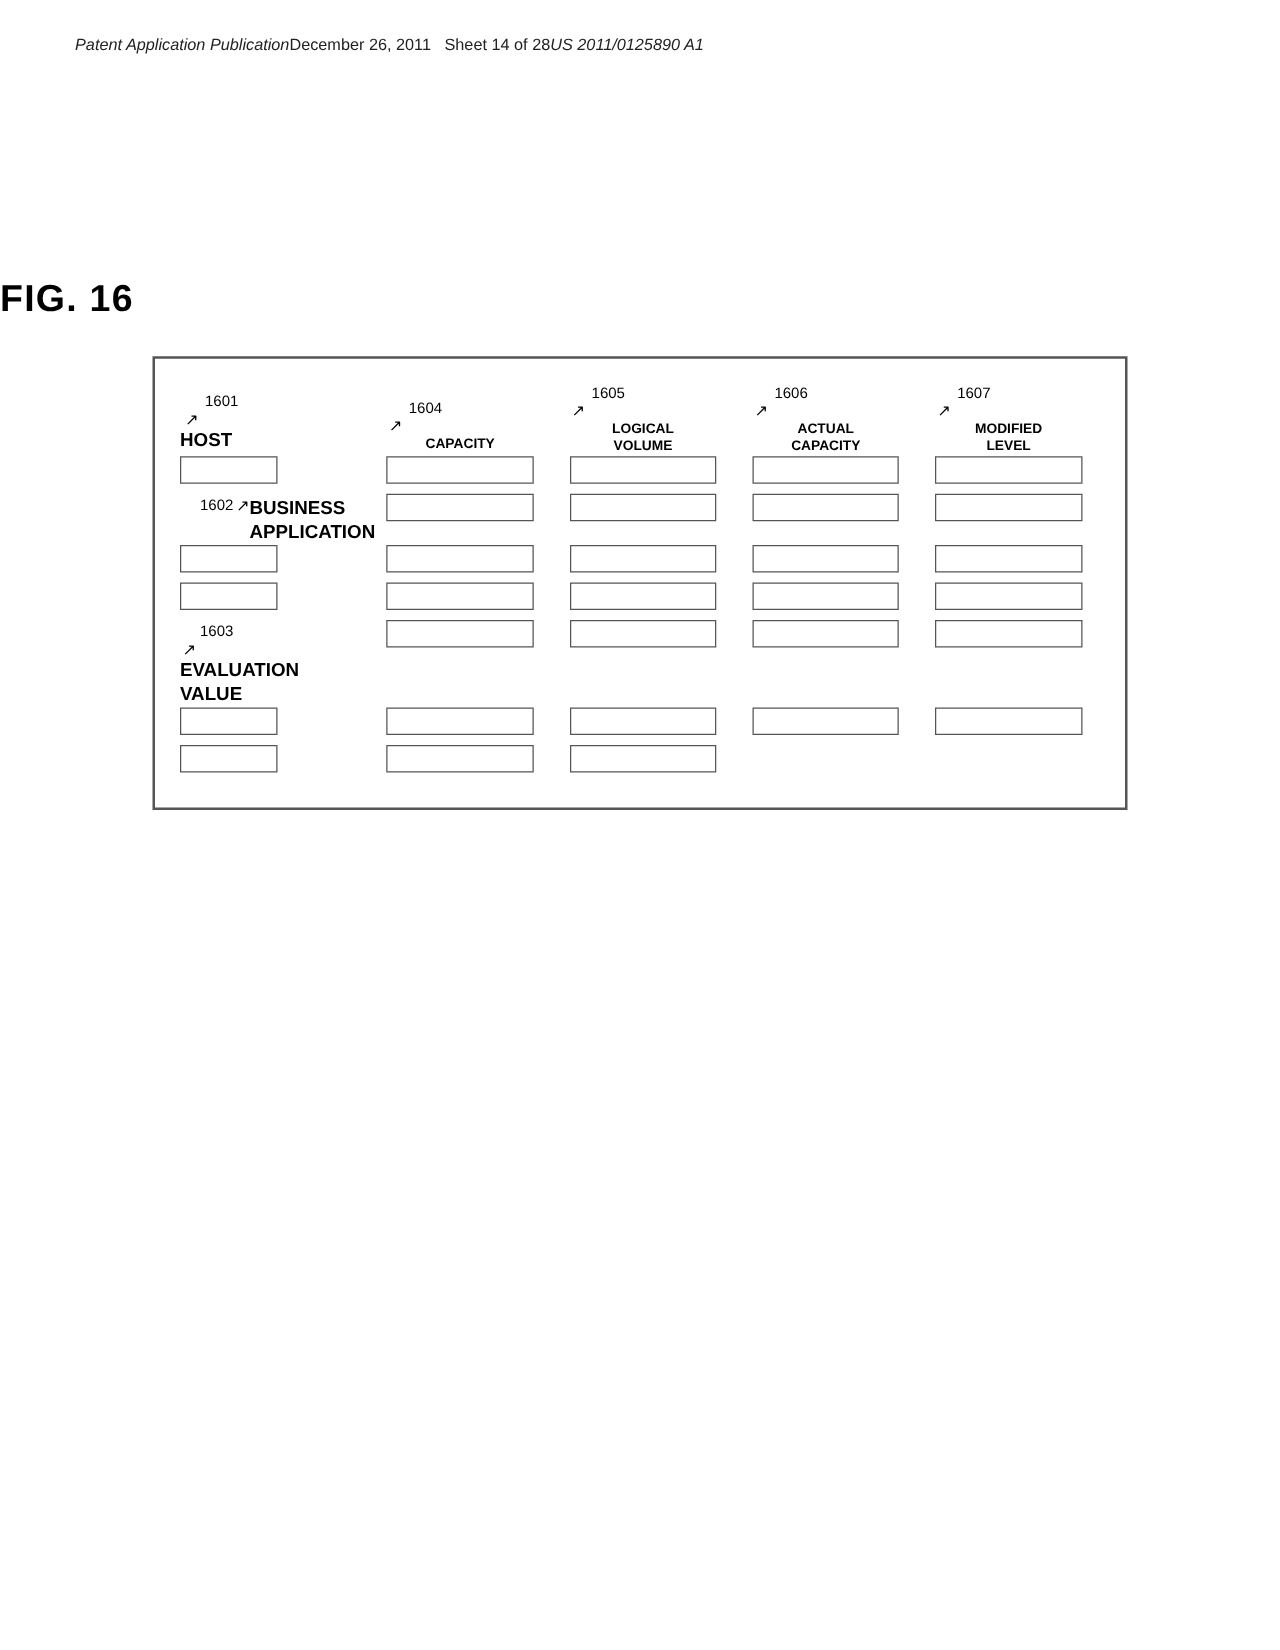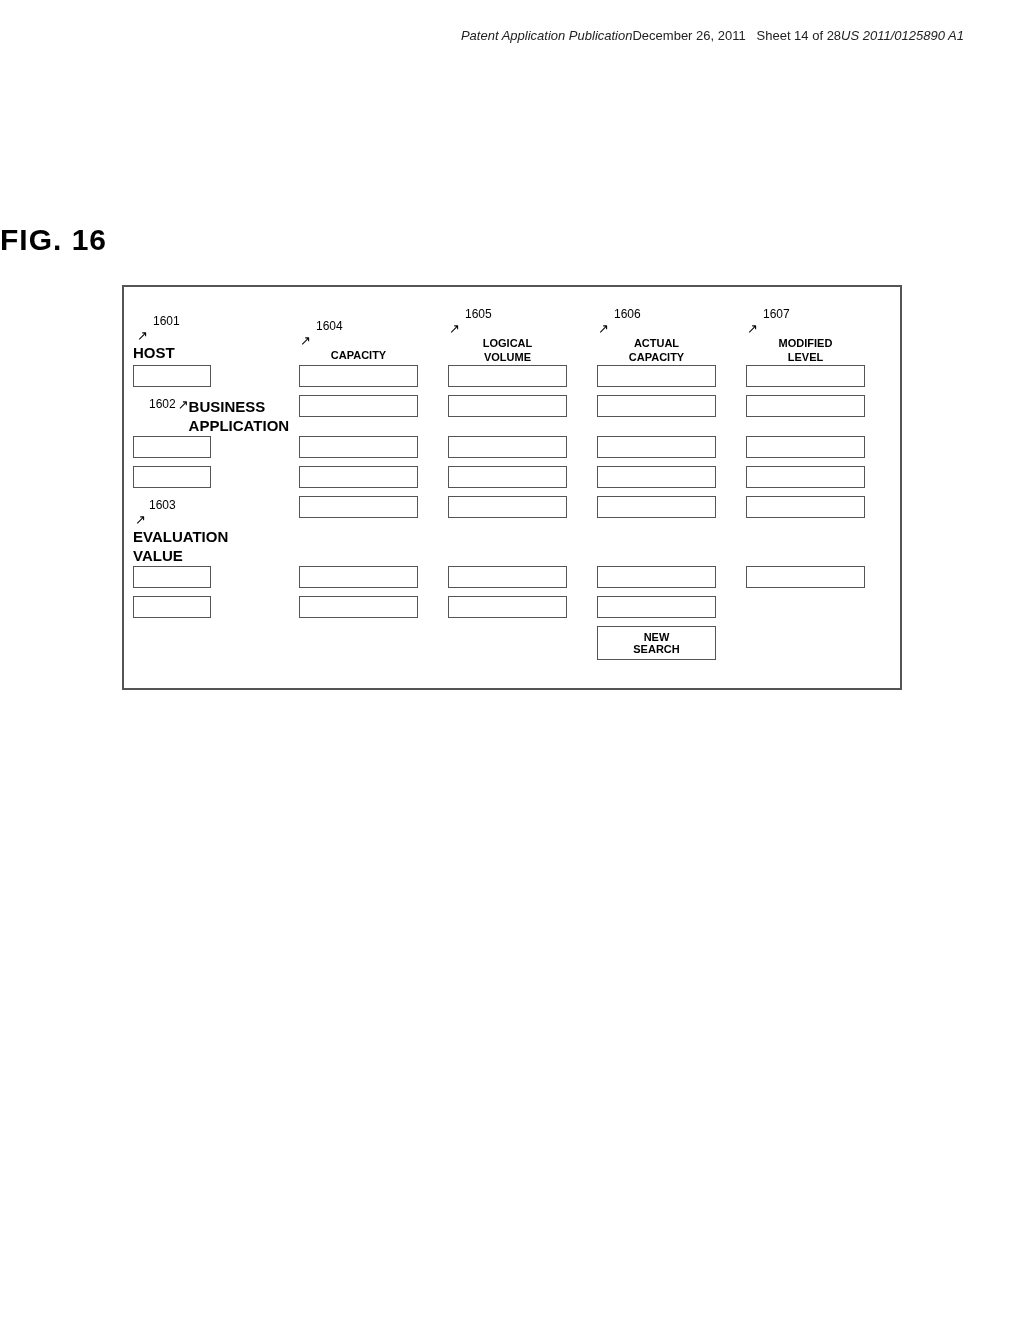--- a/index.html
+++ b/index.html
@@ -8,21 +8,21 @@
       height: 1320px;
       background: #ffffff;
       font-family: Arial, Helvetica, sans-serif;
       position: relative;
       overflow: hidden;
     }
 
     
     .page-header {
       display: flex;
-      justify-content: flex-end;
+      justify-content: flex-start;
       padding: 28px 60px 0 60px;
       font-size: 13px;
       color: #222;
     }
     .header-left {
       font-style: italic;
     }
     .header-center {
       text-align: center;
     }
@@ -38,21 +38,21 @@
       margin-top: 180px;
       margin-bottom: 28px;
       letter-spacing: 1px;
     }
 
     
     .diagram-container {
       margin: 0 auto;
       width: 780px;
       border: 2px solid #555;
-      padding: 20px 20px 20px 5px;
+      padding: 20px 20px 20px 16px;
       position: relative;
       background: #fff;
     }
 
     .action-button {
       border: 1.5px solid #555;
       background: #fff;
       font-size: 11px;
       font-weight: bold;
       padding: 4px 8px;
@@ -323,20 +323,16 @@
       <div class="ibox-left"></div>
     </div>
     <div class="grid-cell">
       <div class="ibox"></div>
     </div>
     <div class="grid-cell">
       <div class="ibox"></div>
     </div>
 
 
-    <div class="grid-cell" style="justify-content: flex-end;">
-      <div class="ibox"></div>
-      <button class="action-button" style="width:85%; margin-bottom:8px;">NEW<br>SEARCH</button>
-    </div>
 
   </div>
 
 </div>
 
 </body></html>

